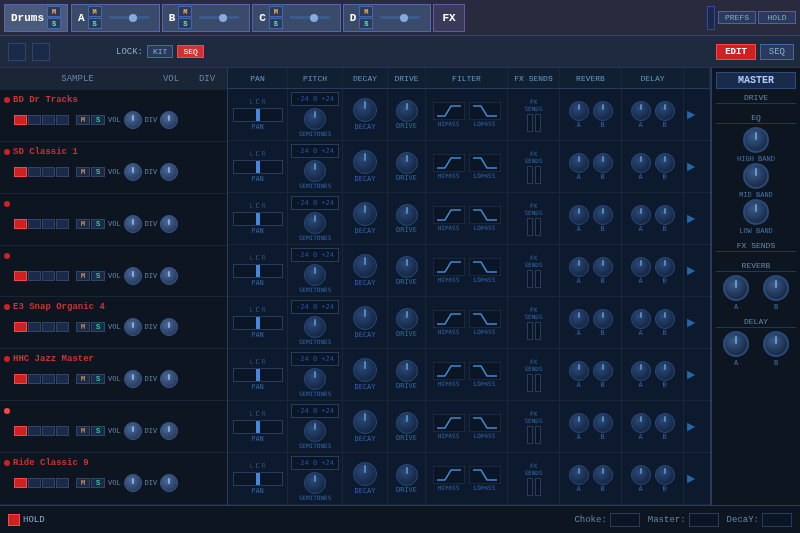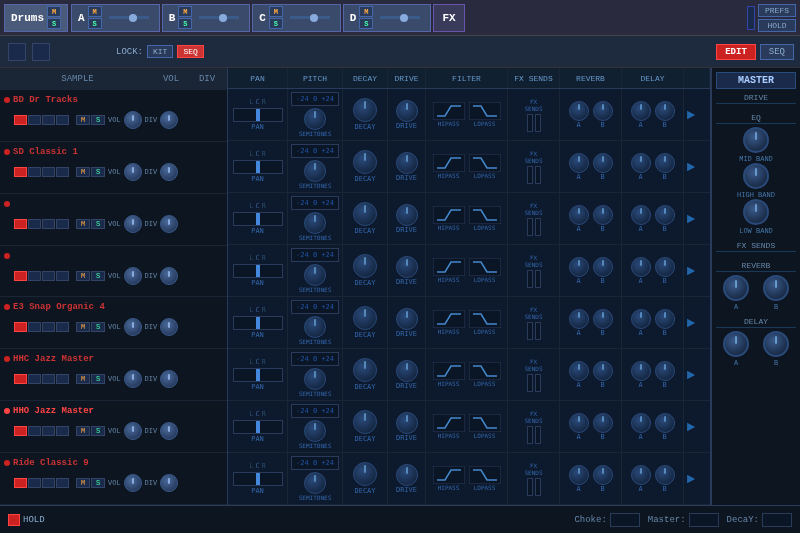--- a/index.html
+++ b/index.html
@@ -97,21 +97,21 @@
       font-size: 11px;
       font-weight: bold;
       padding: 2px 8px;
       height: 28px;
       display: flex;
       align-items: center;
     }
 
     .prefs-hold {
       display: flex;
-      flex-direction: column;
+      flex-direction: row;
       gap: 2px;
     }
 
     .prefs-btn, .hold-btn {
       background: #2a3a5a;
       border: 1px solid #4466aa;
       color: #88aacc;
       font-size: 8px;
       padding: 1px 4px;
       cursor: pointer;
@@ -726,21 +726,20 @@
         <span class="vol-label-small">VOL</span>
         <div class="knob-small"></div>
         <span class="div-label-small">DIV</span>
         <div class="knob-small"></div>
       </div>
     </div>
 
     <div class="sample-row" style="height:52px;">
       <div class="sample-row-top">
         <div class="sample-indicator" style="background:#ff4444;"></div>
-        <span class="sample-name" style="color:#ff4444;">HHO Jazz Master</span>
       </div>
       <div class="sample-row-bottom">
         <div class="mini-btn-group">
           <div class="mini-btn active"></div>
           <div class="mini-btn"></div>
           <div class="mini-btn"></div>
           <div class="mini-btn"></div>
         </div>
         <div class="ms-small">
           <div class="m-btn-small">M</div>
@@ -1623,25 +1622,25 @@
     <div class="master-title">MASTER</div>
 
     <div class="master-section">
       <div class="master-section-title">DRIVE</div>
     </div>
 
     <div class="master-section">
       <div class="master-section-title">EQ</div>
       <div class="master-knob-item">
         <div class="master-knob"></div>
-        <div class="master-knob-label">MID BAND</div>
+        <div class="master-knob-label">HIGH BAND</div>
       </div>
       <div class="master-knob-item">
         <div class="master-knob"></div>
-        <div class="master-knob-label">HIGH BAND</div>
+        <div class="master-knob-label">MID BAND</div>
       </div>
       <div class="master-knob-item">
         <div class="master-knob"></div>
         <div class="master-knob-label">LOW BAND</div>
       </div>
     </div>
 
     <div class="master-section">
       <div class="master-section-title">FX SENDS</div>
     </div>

